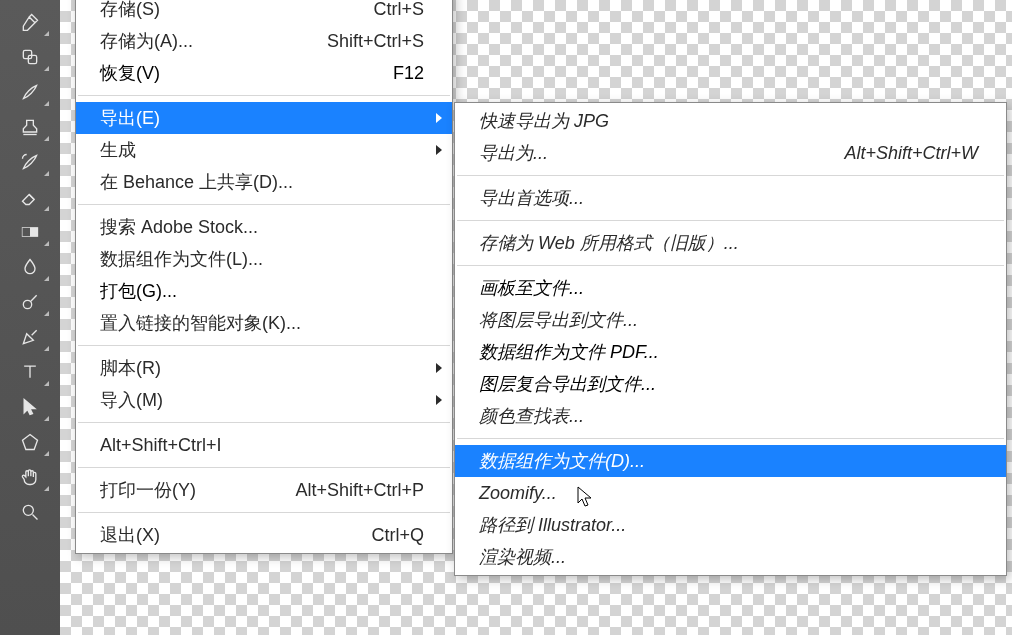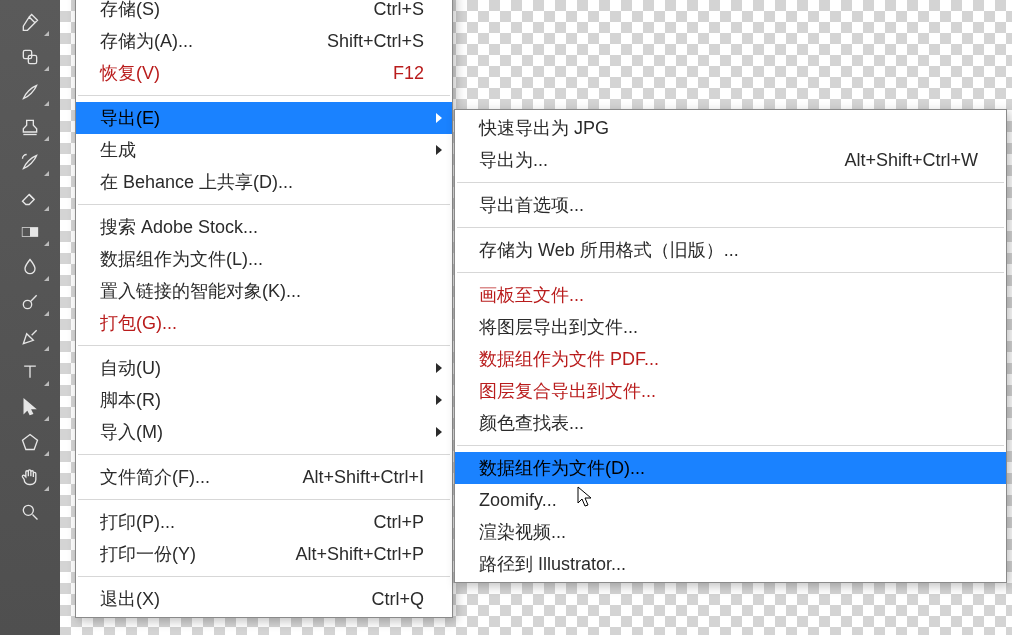--- a/index.html
+++ b/index.html
@@ -36,31 +36,31 @@
   }
 
   
   .menu {
     position: absolute; background: #fff; border: 1px solid #8a8a8a;
     box-shadow: 3px 3px 10px rgba(0,0,0,.25);
     font-size: 18px; color: #2b2b2b;
     padding: 2px 0;
   }
   .menu1 { left: 75px; top: -10px; width: 378px; }
-  .menu2 { left: 454px; top: 109px; width: 553px; }
+  .menu2 { left: 454px; top: 102px; width: 553px; font-style: italic; }
 
   .mi {
     display: flex; align-items: center; justify-content: space-between;
     height: 32px; padding: 0 28px 0 24px; white-space: nowrap;
     position: relative;
   }
   .mi .lbl { flex: 0 0 auto; }
   .mi .shc { flex: 0 0 auto; color: #2b2b2b; font-size: 18px; text-align: center; }
-  .mi.disabled .lbl, .mi.disabled .shc { color: #b91c1c; }
-  .mi.hl { background: #1a82ff; color: #000000; }
+  .mi.disabled .lbl, .mi.disabled .shc { color: #000000; }
+  .mi.hl { background: #1a82ff; color: #ffffff; }
   .mi .arrow {
     position: absolute; right: 10px; top: 50%; transform: translateY(-50%);
     width: 0; height: 0; border-left: 6px solid #2b2b2b;
     border-top: 5px solid transparent; border-bottom: 5px solid transparent;
   }
   .mi.hl .arrow { border-left-color: #fff; }
   .sep { height: 1px; background: #d7d7d7; margin: 6px 2px; }
 
   
   .cursor {
@@ -199,49 +199,40 @@
     <div class="mi">
       <span class="lbl">在 Behance 上共享(D)...</span>
     </div>
     <div class="sep"></div>
     <div class="mi">
       <span class="lbl">搜索 Adobe Stock...</span>
     </div>
     <div class="mi">
       <span class="lbl">数据组作为文件(L)...</span>
     </div>
+    <div class="mi disabled">
+      <span class="lbl">打包(G)...</span>
+    </div>
     <div class="mi">
       <span class="lbl">置入链接的智能对象(K)...</span>
     </div>
-    <div class="mi disabled">
-      <span class="lbl">打包(G)...</span>
-    </div>
-    <div class="sep"></div>
-    <div class="mi">
-      <span class="lbl">自动(U)</span>
-      <span class="arrow"></span>
-    </div>
+    <div class="sep"></div>
     <div class="mi">
       <span class="lbl">脚本(R)</span>
       <span class="arrow"></span>
     </div>
     <div class="mi">
       <span class="lbl">导入(M)</span>
       <span class="arrow"></span>
     </div>
     <div class="sep"></div>
     <div class="mi">
-      <span class="lbl">文件简介(F)...</span>
       <span class="shc">Alt+Shift+Ctrl+I</span>
     </div>
     <div class="sep"></div>
-    <div class="mi">
-      <span class="lbl">打印(P)...</span>
-      <span class="shc">Ctrl+P</span>
-    </div>
     <div class="mi">
       <span class="lbl">打印一份(Y)</span>
       <span class="shc">Alt+Shift+Ctrl+P</span>
     </div>
     <div class="sep"></div>
     <div class="mi">
       <span class="lbl">退出(X)</span>
       <span class="shc">Ctrl+Q</span>
     </div>
   </div>
@@ -278,24 +269,24 @@
       <span class="lbl">颜色查找表...</span>
     </div>
     <div class="sep"></div>
     <div class="mi hl">
       <span class="lbl">数据组作为文件(D)...</span>
     </div>
     <div class="mi">
       <span class="lbl">Zoomify...</span>
     </div>
     <div class="mi">
+      <span class="lbl">路径到 Illustrator...</span>
+    </div>
+    <div class="mi">
       <span class="lbl">渲染视频...</span>
-    </div>
-    <div class="mi">
-      <span class="lbl">路径到 Illustrator...</span>
     </div>
   </div>
 
 <div class="cursor">
   <svg viewBox="0 0 20 24">
       <path d="M2 1 L2 17 L6 13 L9 20 L12 19 L9 12 L15 12 Z" fill="#fff" stroke="#000" stroke-width="1"></path>
     </svg>
 </div>
 
 </body></html>

